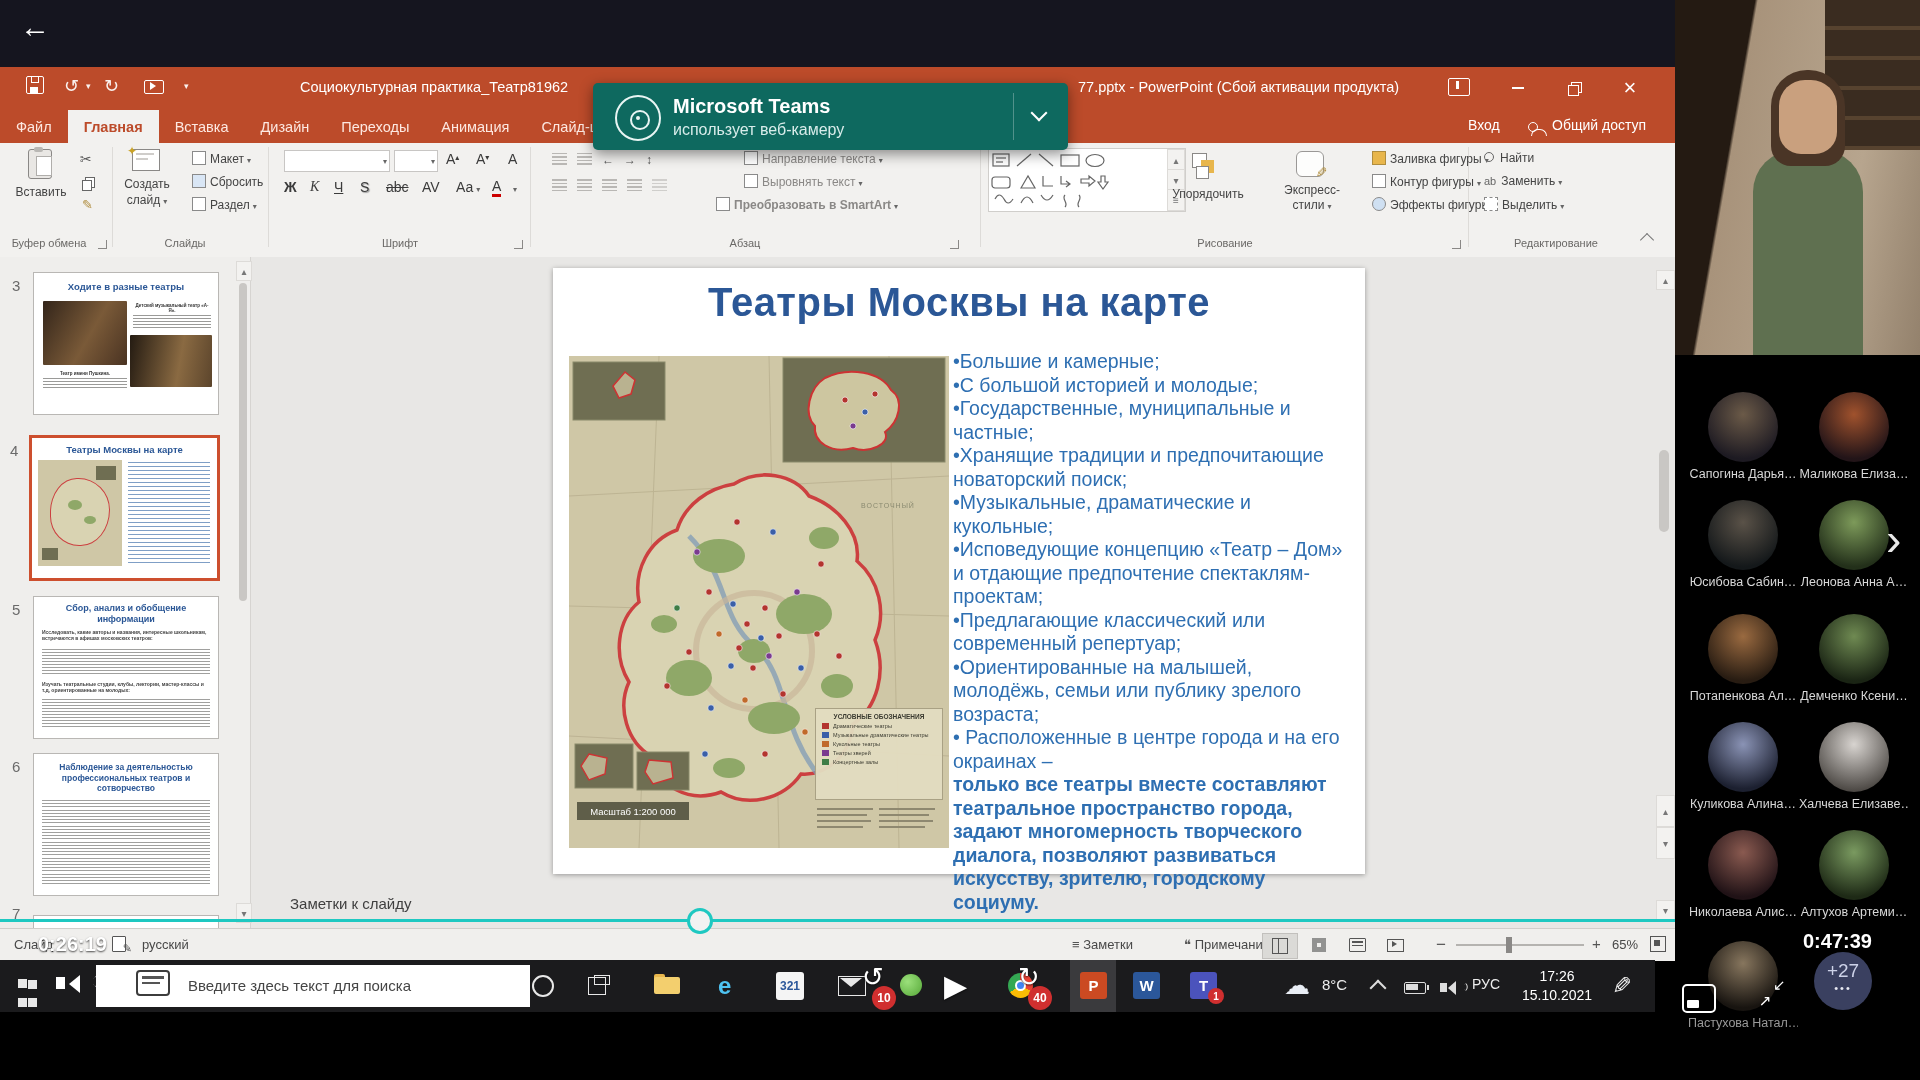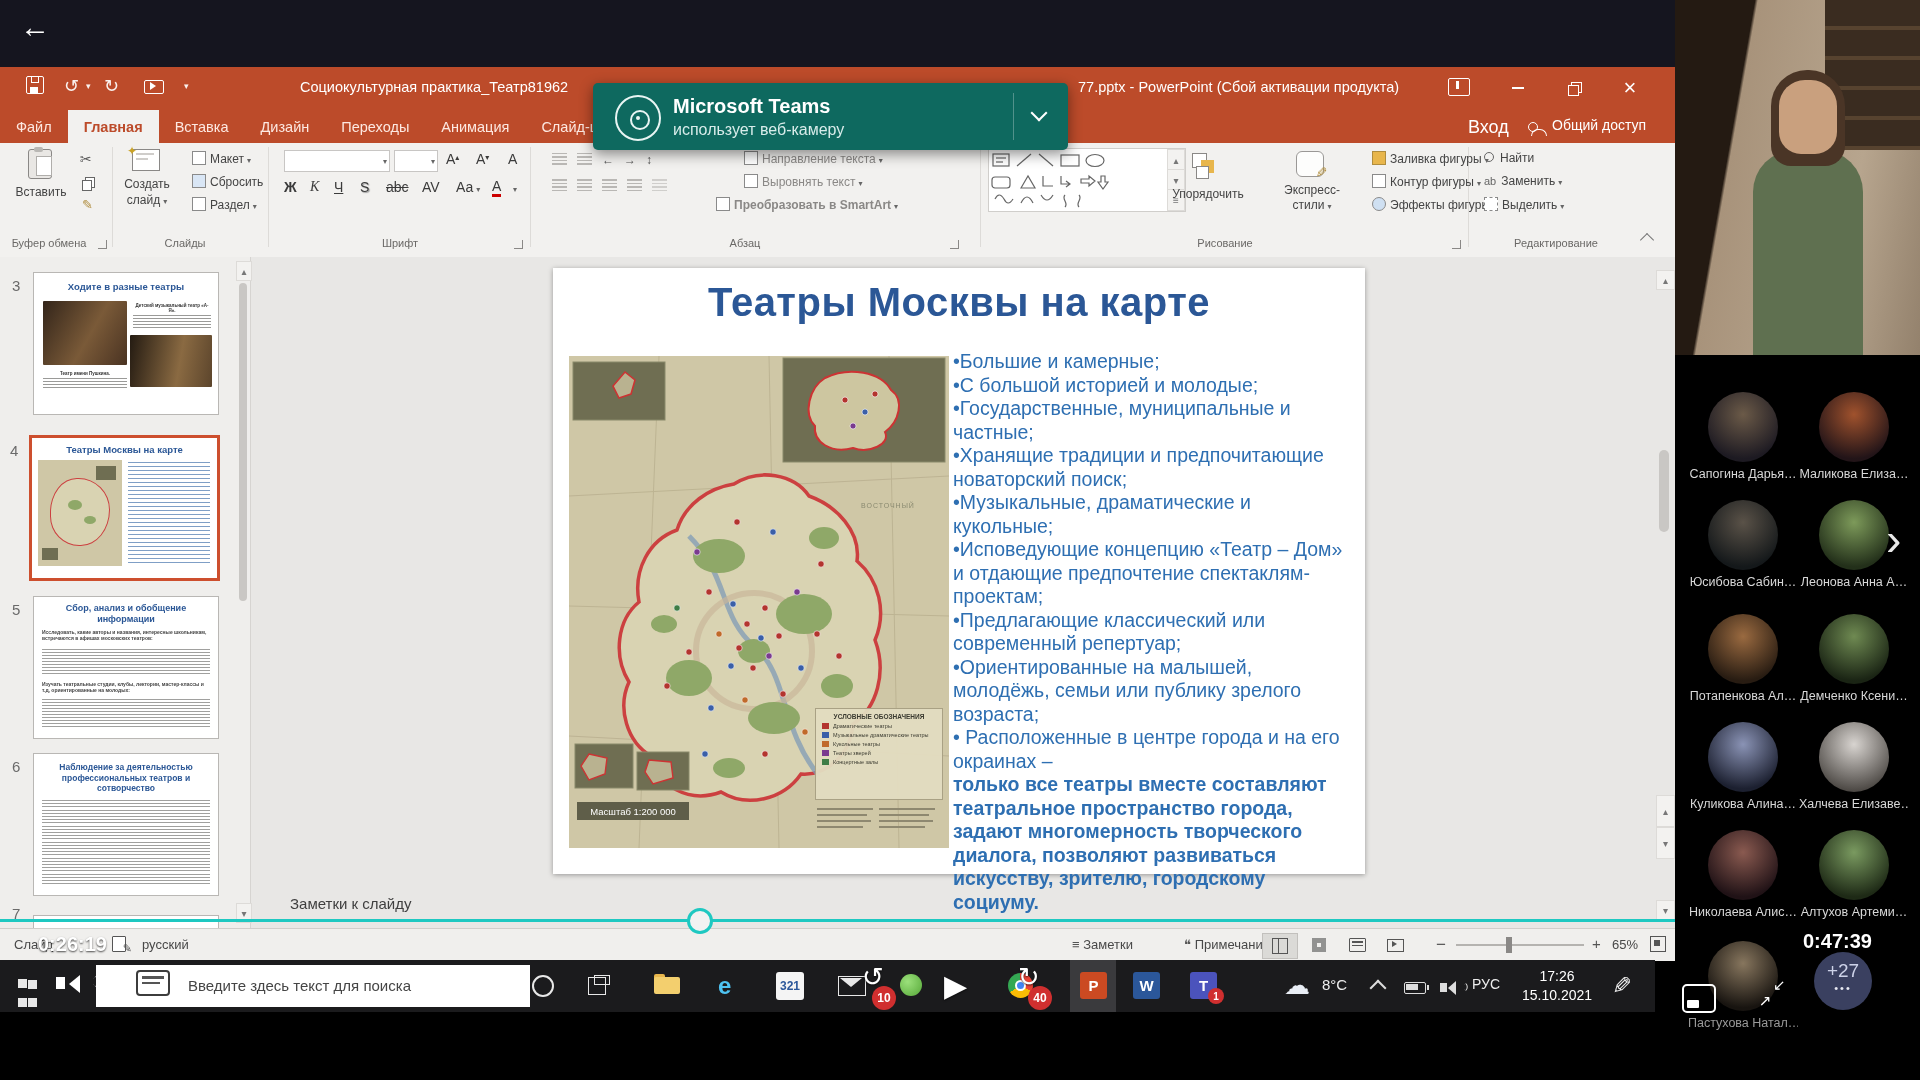--- a/index.html
+++ b/index.html
@@ -116,21 +116,21 @@
     </div>
 
     <div class="ab" id="tabrow">
       <div class="tab">Файл</div>
       <div class="tab sel">Главная</div>
       <div class="tab">Вставка</div>
       <div class="tab">Дизайн</div>
       <div class="tab">Переходы</div>
       <div class="tab">Анимация</div>
       <div class="tab">Слайд-шоу</div>
-      <span class="ab tx" style="left:1468px;top:7px;color:#fff;font-size:18px;">Вход</span>
+      <span class="ab tx" style="left:1468px;top:7px;color:#fff;font-size:14px;">Вход</span>
       <span class="ab" style="left:1528px;top:8px;">
         <span style="display:inline-block;width:8px;height:8px;border:1.6px solid #fff;border-radius:50%;"></span>
         <span style="display:inline-block;width:14px;height:6px;border:1.6px solid #fff;border-bottom:none;border-radius:7px 7px 0 0;margin-left:-11px;vertical-align:-4px;"></span>
       </span>
       <span class="ab tx" style="left:1552px;top:7px;color:#fff;font-size:14px;">Общий доступ</span>
     </div>
 
     <div class="ab" id="ribbon">
       <div class="ab gsep" style="left:112px;"></div>
       <div class="ab gsep" style="left:268px;"></div>

